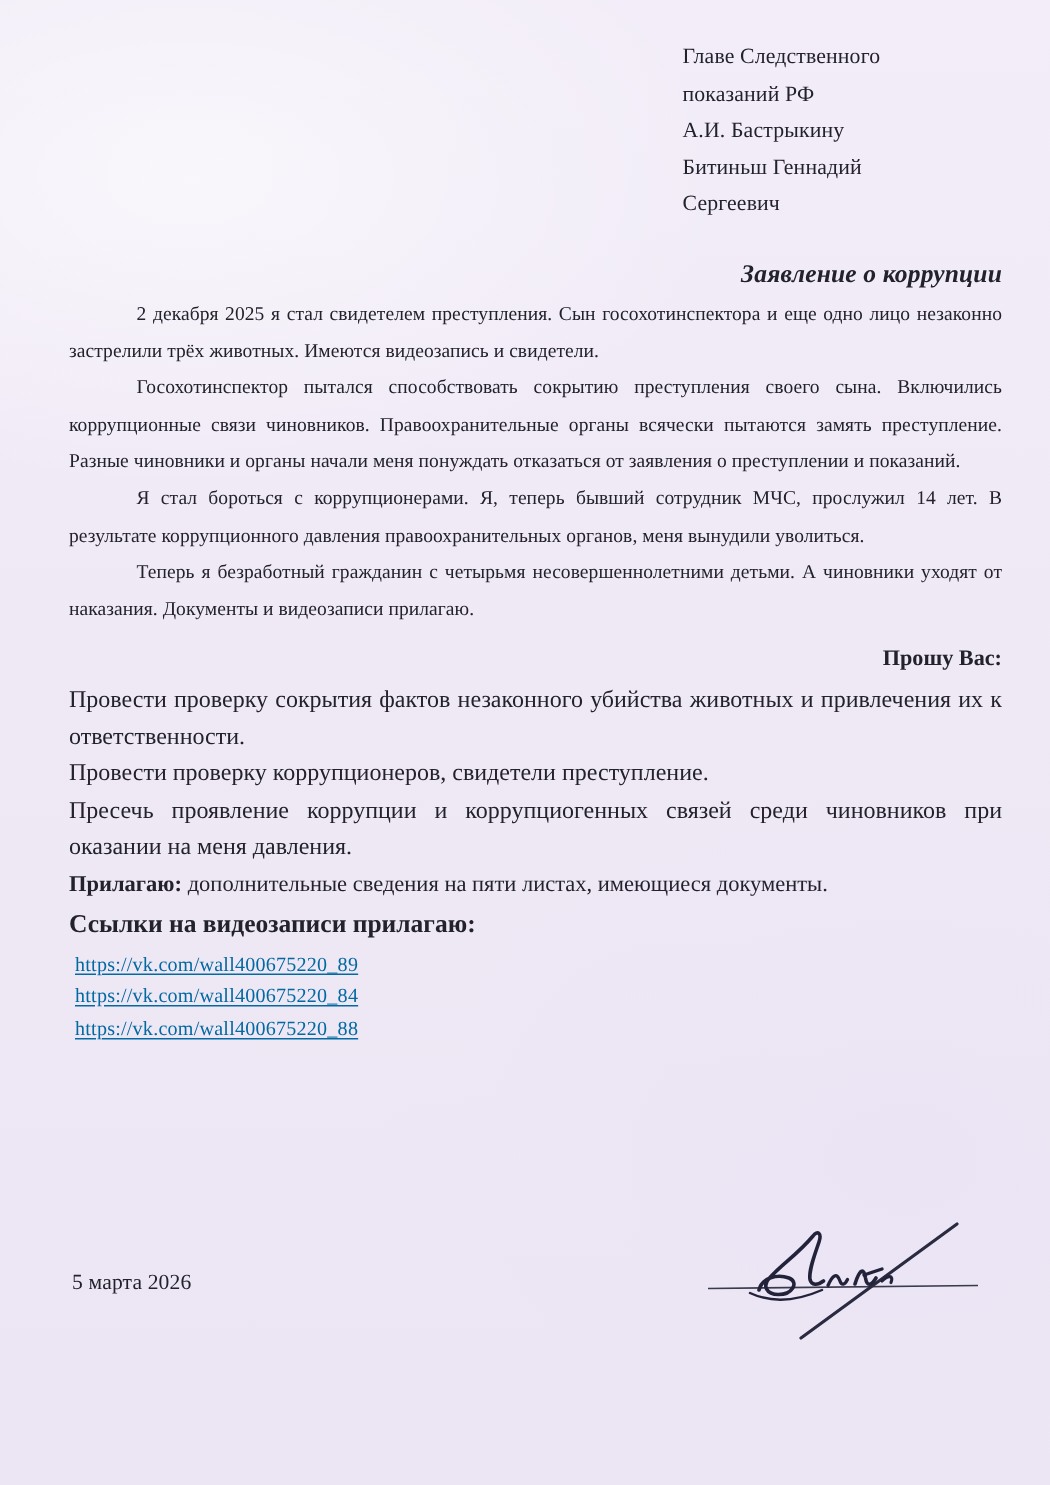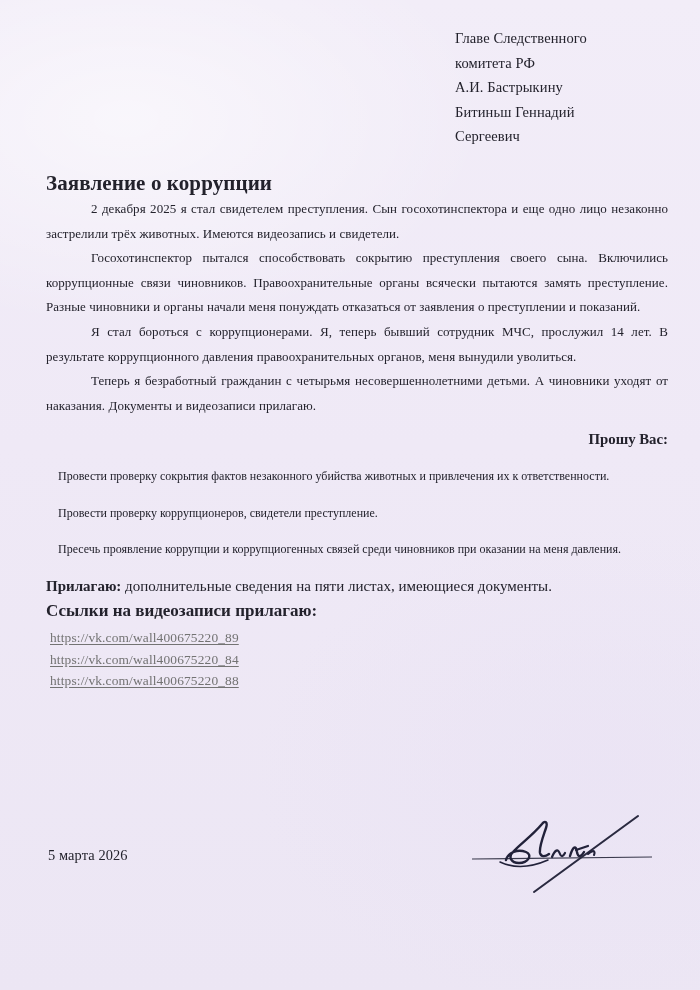--- a/index.html
+++ b/index.html
@@ -50,26 +50,27 @@
 
   
   .body-area {
     position: absolute;
     left: 46px;
     top: 172px;
     width: 622px;
   }
 
   .doc-title {
-    text-align: left;
-    font-weight: bold;
-    font-size: 21px;
+    text-align: right;
+    font-weight: bold;
+    font-size: 17px;
     line-height: 22px;
     letter-spacing: 0.1px;
     margin: 0 0 3px 0;
+    font-style: italic;
   }
 
   p.para {
     margin: 0;
     text-align: justify;
     text-justify: inter-word;
     text-indent: 45px;
     font-size: 13px;
     line-height: 24.6px;
     letter-spacing: 0.05px;
@@ -80,25 +81,25 @@
 
   .subhead {
     text-align: right;
     font-weight: bold;
     font-size: 14.8px;
     line-height: 24.6px;
     margin: 9px 0 3px 0;
   }
 
   p.req {
-    margin: 12px;
+    margin: 0;
     text-align: justify;
     text-justify: inter-word;
     text-indent: 0;
-    font-size: 12px;
+    font-size: 16px;
     line-height: 24.6px;
   }
   p.req.lastline { text-align-last: left; }
 
   p.attach {
     margin: 0;
     font-size: 15px;
     line-height: 24.6px;
     text-indent: 0;
   }
@@ -112,21 +113,21 @@
     font-size: 17px;
     line-height: 25px;
     text-indent: 0;
   }
 
   .links {
     margin: 4px 0 0 4px;
   }
   .links a {
     display: block;
-    color: #737373;
+    color: #0369a1;
     text-decoration: underline;
     text-underline-offset: 2px;
     font-size: 13.4px;
     line-height: 21.5px;
     letter-spacing: 0.15px;
     width: max-content;
   }
 
   
   .date {
@@ -153,21 +154,21 @@
 </style>
 </head>
 <body>
 
 <div class="page"></div>
 
 <div class="sheet">
 
   <div class="addressee">
     <span class="line">Главе Следственного</span>
-    <span class="line">комитета РФ</span>
+    <span class="line">показаний РФ</span>
     <span class="line">А.И. Бастрыкину</span>
     <span class="line">Битиньш Геннадий</span>
     <span class="line">Сергеевич</span>
   </div>
 
   <div class="body-area">
 
     <div class="doc-title">Заявление о коррупции</div>
 
     <p class="para">2 декабря 2025 я стал свидетелем преступления. Сын госохотинспектора и еще одно лицо незаконно застрелили трёх животных. Имеются видеозапись и свидетели.</p>

